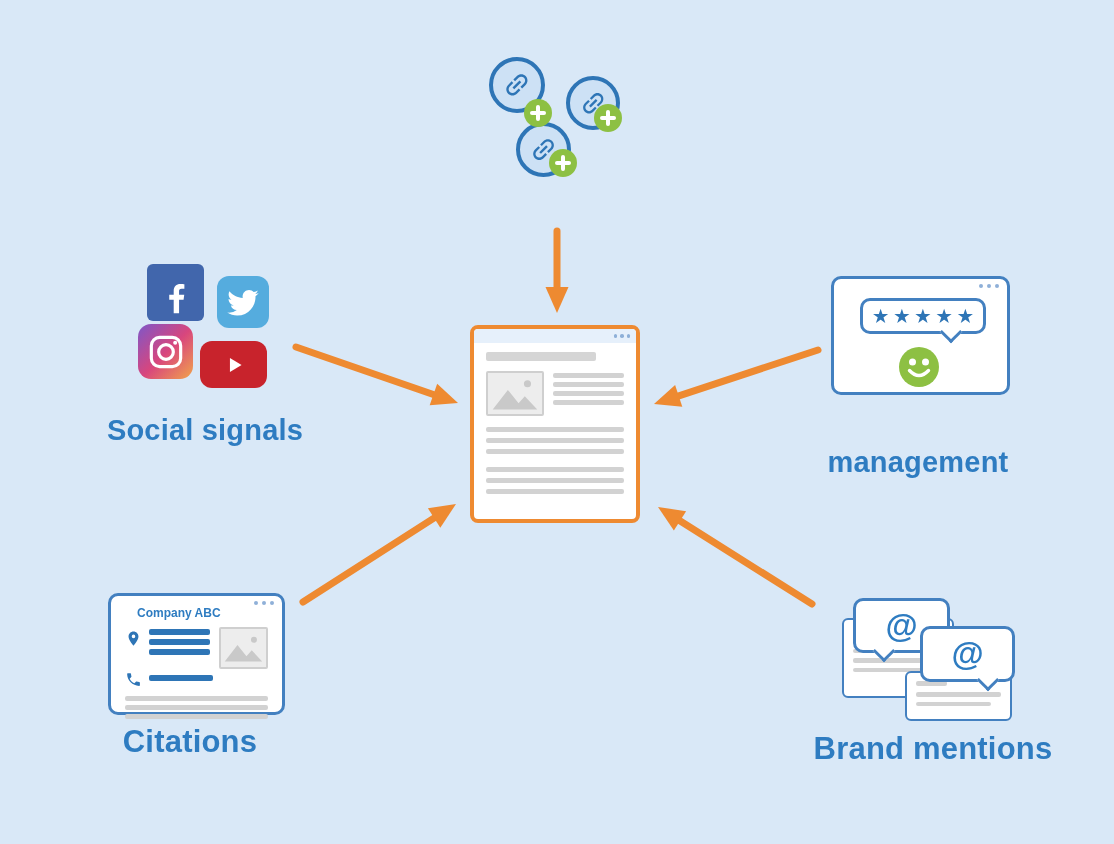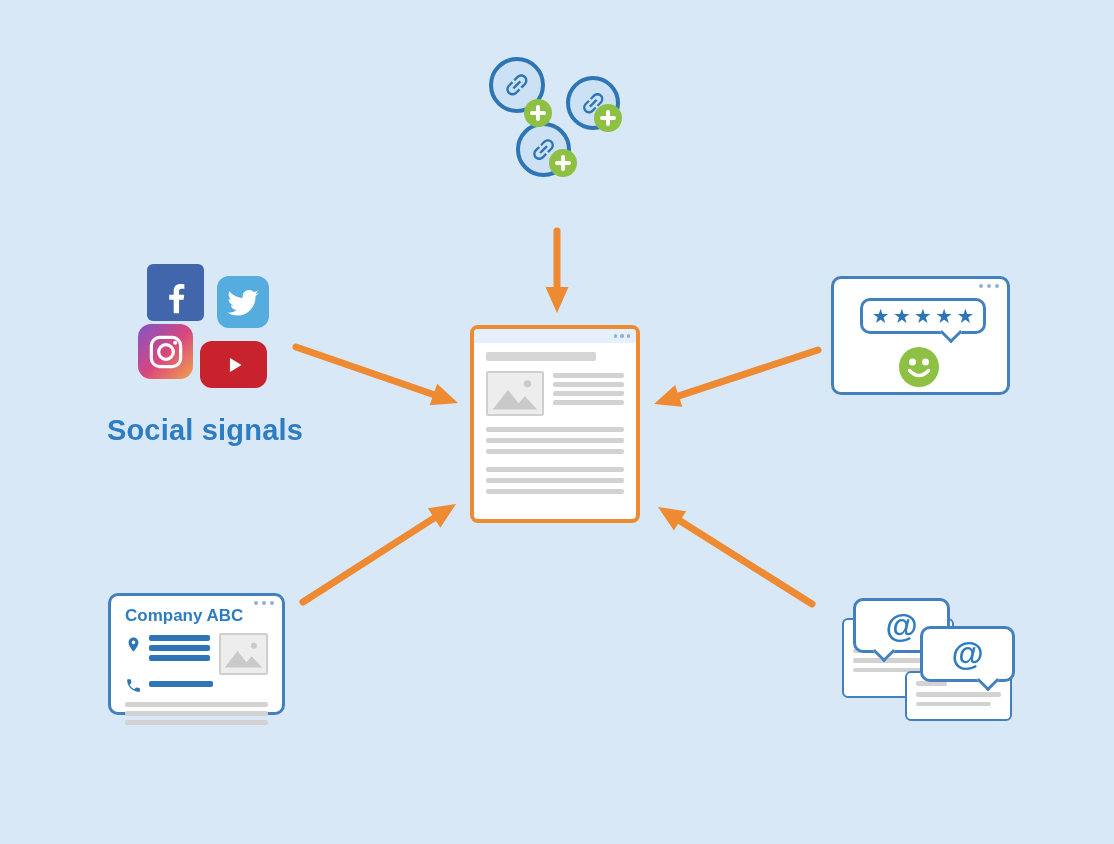--- a/index.html
+++ b/index.html
@@ -75,21 +75,21 @@
     border-right:3px solid var(--color-window-border,#4380c0);
     border-bottom:3px solid var(--color-window-border,#4380c0);
     transform:rotate(45deg);
   }
   .stars{
     color:var(--color-icon-blue,#2e75b6);font-size:17px;letter-spacing:6px;
     font-weight:700;white-space:nowrap;padding-left:6px;
   }
   .at-glyph{font-size:33px;font-weight:700;color:var(--color-label-blue,#2e7cc1);}
   
-  .cit-title{font-size:17px;font-weight:700;color:var(--color-label-blue,#2e7cc1);margin:2px 0 7px 0;}
+  .cit-title{font-size:12px;font-weight:700;color:var(--color-label-blue,#2e7cc1);margin:2px 0 7px 12px;}
   .cit-row{display:flex;align-items:flex-start;gap:7px;}
   .blue-bars i{display:block;height:6px;border-radius:2px;background:var(--color-icon-blue,#2e75b6);margin-bottom:4px;}
   .mini-icon{flex:0 0 auto;fill:var(--color-icon-blue,#2e75b6);}
   
   .doc-card{
     position:absolute;background:#fff;box-sizing:border-box;
     border:2.5px solid var(--color-window-border,#4380c0);border-radius:6px;
     padding:8px 9px;
   }
 </style>
@@ -213,20 +213,21 @@
     </div>
     <svg style="position:absolute;left:62px;top:65px;width:46px;height:46px;" viewBox="0 0 46 46">
       <circle cx="23" cy="23" r="20" fill="var(--color-green,#8dc043)"></circle>
       <circle cx="16.5" cy="18" r="3.5" fill="#fff"></circle>
       <circle cx="29.5" cy="18" r="3.5" fill="#fff"></circle>
       <path d="M13.5 26.5q9.5 10 19 0" fill="none" stroke="#fff" stroke-width="3.4" stroke-linecap="round"></path>
     </svg>
   </div>
   <div class="node-label" style="left:768px;top:416px;width:300px;font-size:29px;line-height:31px;">
     <br>
+    <span>management</span>
   </div>
 
   <div class="win" style="left:108px;top:593px;width:177px;height:122px;padding:8px 14px;">
     <span class="win-dots">
         <i></i>
         <i></i>
         <i></i>
       </span>
     <div class="cit-title">Company ABC</div>
     <div class="cit-row">
@@ -252,20 +253,21 @@
       <div class="blue-bars" style="width:64px;padding-top:4px;">
           <i></i>
         </div>
     </div>
     <div class="lines" style="margin-top:8px;">
         <i style="height: 5px; margin-bottom: 4px;"></i>
         <i style="height: 5px; margin-bottom: 4px;"></i>
         <i style="height: 5px;"></i>
       </div>
   </div>
+  <div class="node-label" style="left:40px;top:724px;width:300px;font-size:31px;">Citations</div>
 
   <div class="abs" style="left:838px;top:588px;width:182px;height:140px;">
     <div class="doc-card" style="left:4px;top:30px;width:112px;height:80px;">
       <div class="lines">
         <i style="height:5px;width:34%;margin-bottom:6px;"></i>
         <i style="height:4.5px;margin-bottom:5px;"></i>
         <i style="height:4.5px;margin-bottom:5px;"></i>
         <i style="height:4.5px;margin-bottom:5px;"></i>
         <i style="height:4.5px;width:86%;"></i>
       </div>
@@ -279,14 +281,15 @@
         <i style="height:5px;width:36%;margin-bottom:6px;"></i>
         <i style="height:4.5px;margin-bottom:5px;"></i>
         <i style="height:4.5px;width:88%;"></i>
       </div>
     </div>
     <div class="bubble" style="left:82px;top:38px;width:95px;height:56px;">
       <span class="at-glyph">@</span>
       <span class="tail" style="right:18%;"></span>
     </div>
   </div>
+  <div class="node-label" style="left:783px;top:731px;width:300px;font-size:31px;">Brand mentions</div>
 
 </div>
 
 </body></html>

